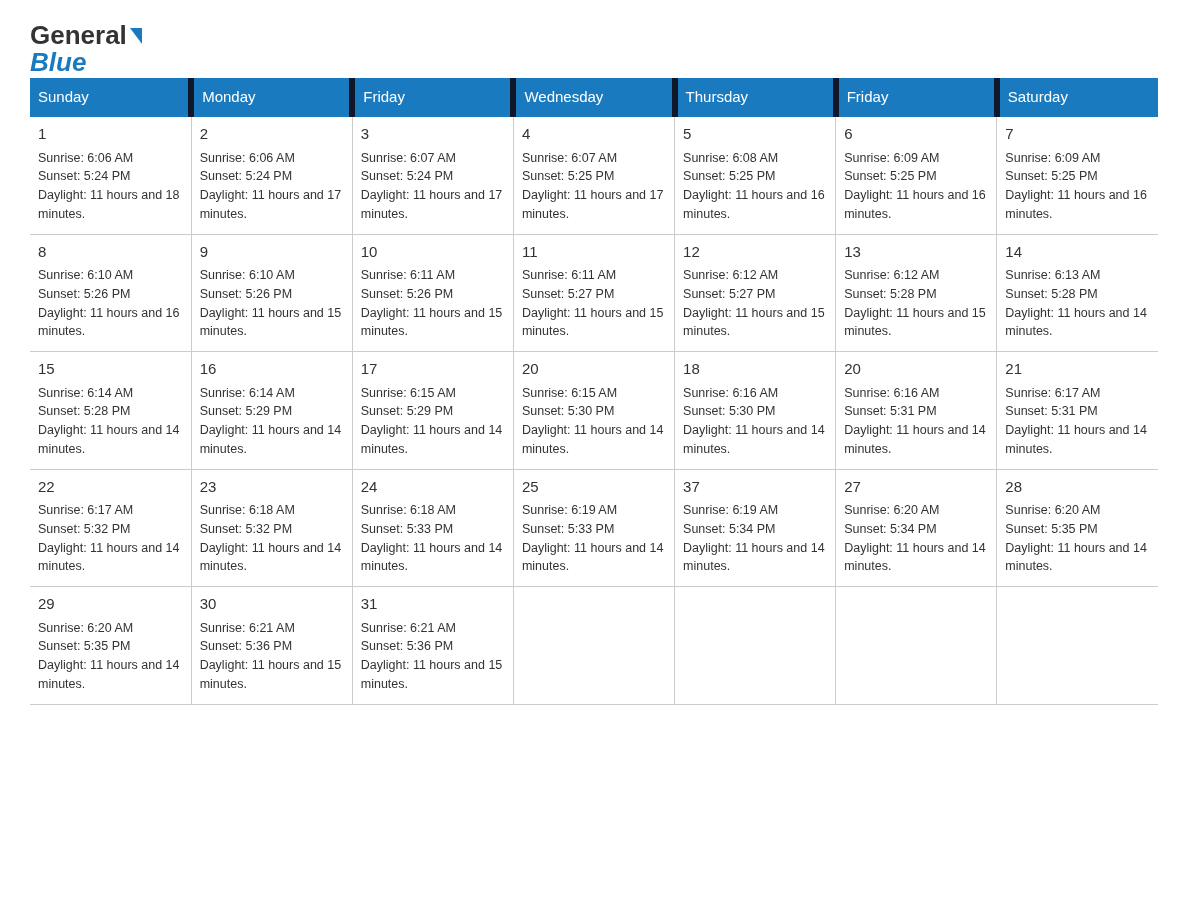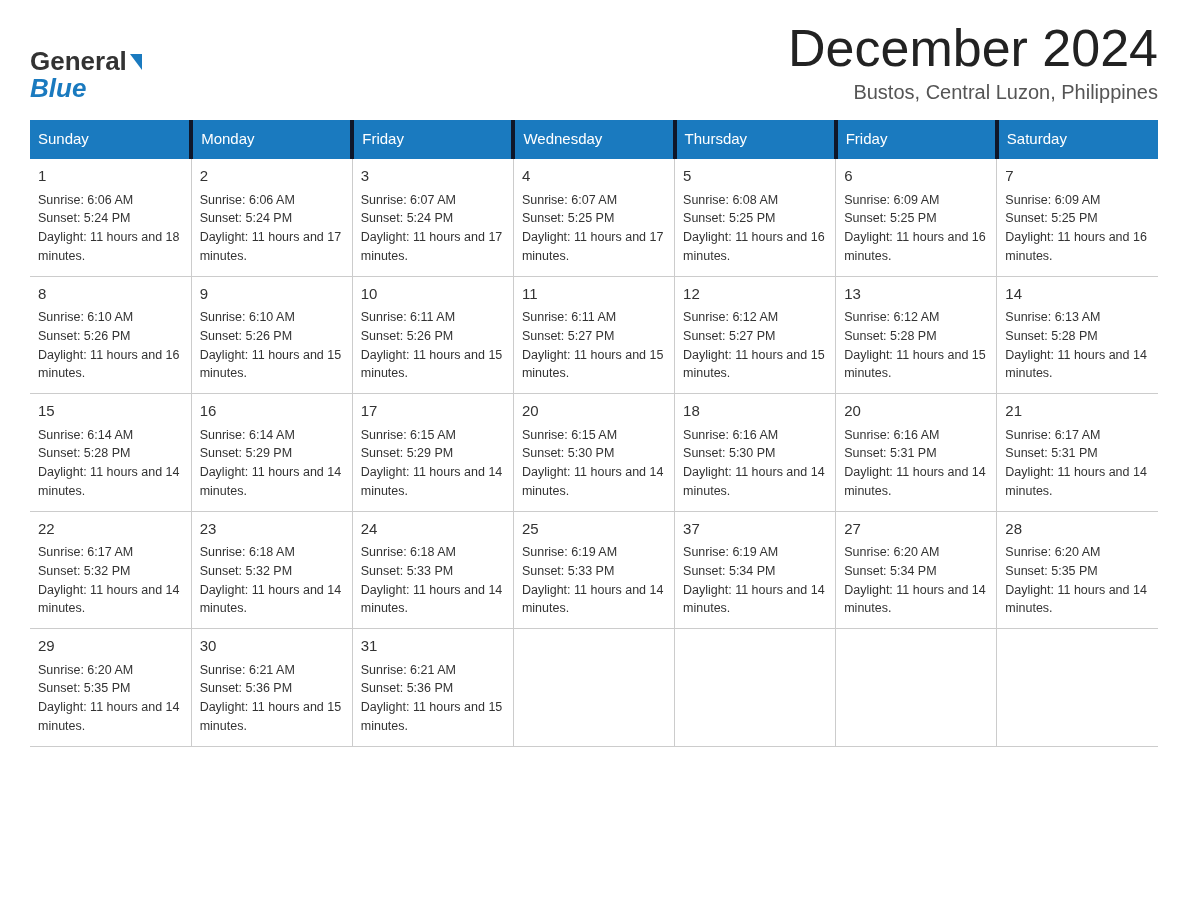--- a/index.html
+++ b/index.html
@@ -6,22 +6,21 @@
     body {
       font-family: Arial, Helvetica, sans-serif;
       background: #fff;
       padding: 20px 30px;
       width: 1188px;
       min-height: 918px;
     }
     .header {
       display: flex;
       justify-content: space-between;
-      align-items: flex-end;
-      margin-bottom: 16px;
+      align-items: center;
     }
     .logo {
       display: flex;
       flex-direction: column;
       align-items: flex-start;
     }
     .logo-general {
       font-size: 26px;
       font-weight: bold;
       color: #333;
@@ -66,21 +65,21 @@
     }
     thead tr {
       background-color: #1a7abf;
     }
     thead th {
       color: #fff;
       font-size: 15px;
       font-weight: normal;
       padding: 10px 8px;
       text-align: left;
-      border-right: 4px solid #0f172a;
+      border-right: 6px solid #0f172a;
     }
     thead th:last-child {
       border-right: none;
     }
     tbody td {
       vertical-align: top;
       padding: 6px 8px 10px 8px;
       font-size: 12.5px;
       color: #333;
       border-right: 1px solid #ccc;
@@ -106,24 +105,20 @@
 </head>
 <body>
 
 <div class="header">
   <div class="logo">
     <div class="logo-general">
       <span>General</span>
       <span class="arrow"></span>
     </div>
     <div class="logo-blue">Blue</div>
-  </div>
-  <div class="header-right">
-    <div class="month-title">December 2024</div>
-    <div class="location">Bustos, Central Luzon, Philippines</div>
   </div>
 </div>
 
 <table>
   <thead>
     <tr>
     <th>Sunday</th>
         <th>Monday</th>
         <th>Friday</th>
         <th>Wednesday</th>

